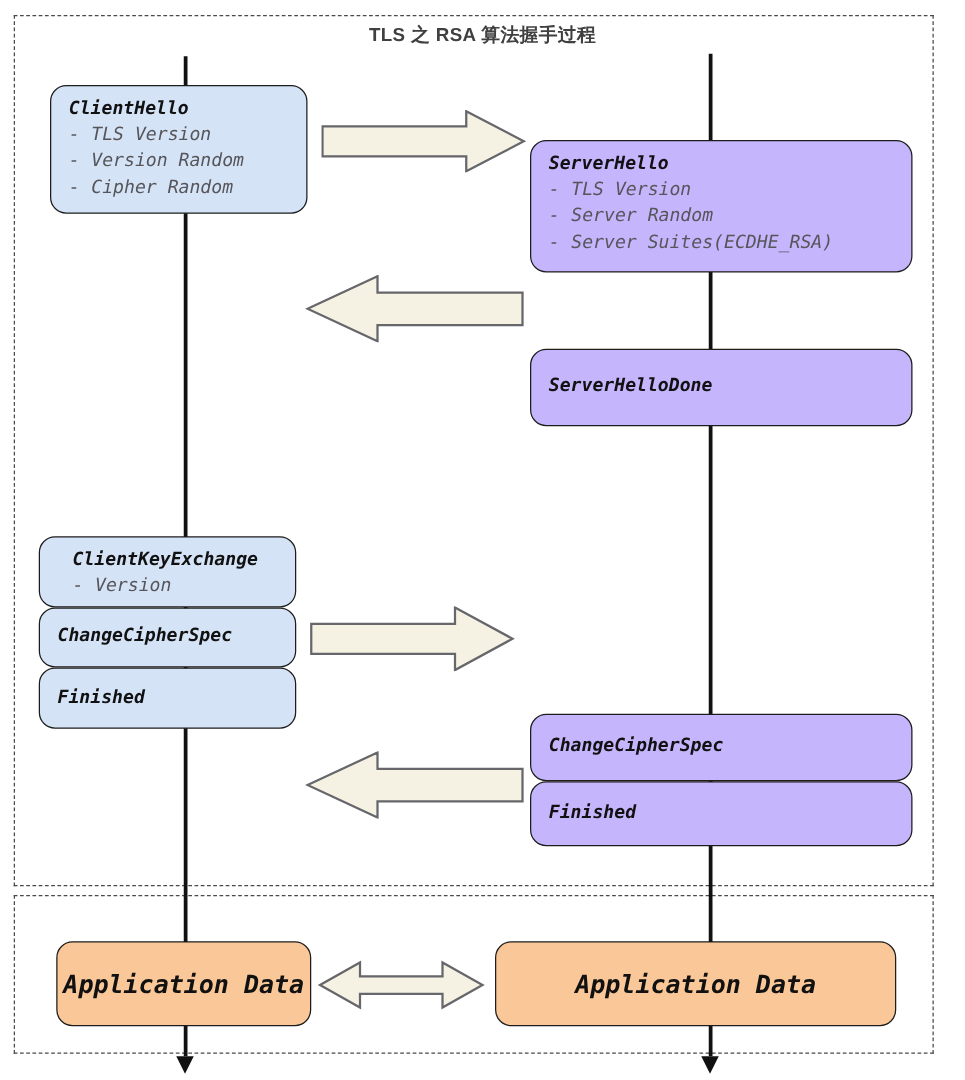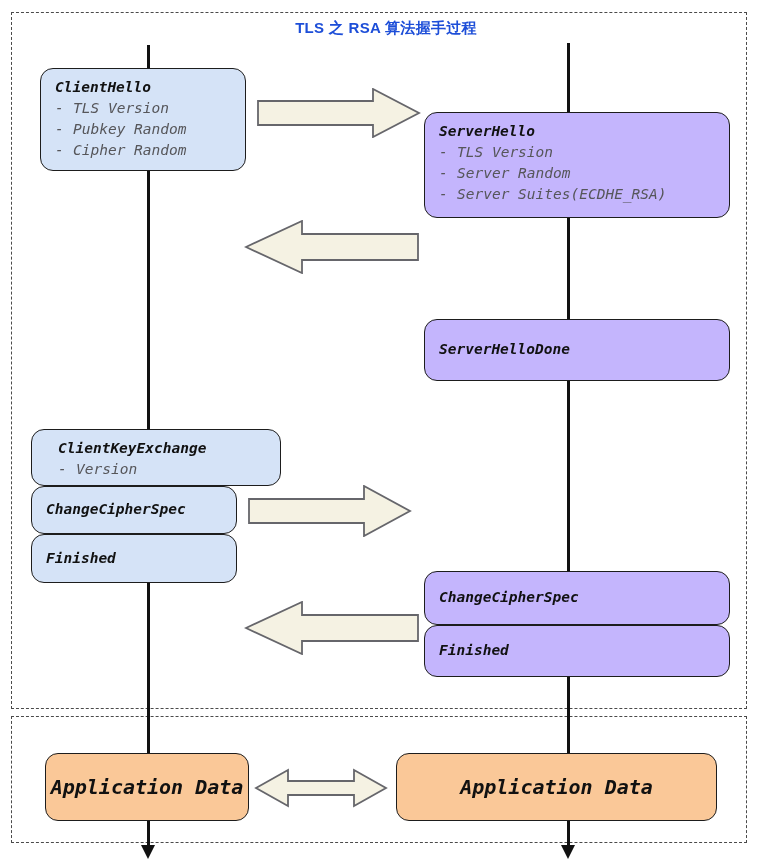--- a/index.html
+++ b/index.html
@@ -20,21 +20,21 @@
   
   #diagram-title {
     position: absolute;
     left: 0;
     top: 19px;
     width: 772px;
     text-align: center;
     font-family: "Liberation Sans", sans-serif;
     font-weight: bold;
     font-size: 15px;
-    color: #1d4ed8;
+    color: #404040;
     letter-spacing: 0.3px;
   }
   
   .section-frame {
     position: absolute;
     border: 1.6px dashed #4a4a4a;
     box-sizing: border-box;
     background: transparent;
   }
   #handshake-section { left: 11px; top: 12px; width: 736px; height: 697px; }
@@ -126,21 +126,21 @@
 
   <div class="lifeline" id="client-lifeline"></div>
   <div class="lifeline-head" id="client-lifeline-arrow"></div>
   <div class="lifeline" id="server-lifeline"></div>
   <div class="lifeline-head" id="server-lifeline-arrow"></div>
 
   <div class="msg-box blue" style="left:40px; top:68px; width:206px; height:103px;">
     <div class="msg-title">ClientHello</div>
     <ul class="msg-list">
       <li><span class="dash">-</span><span>TLS Version</span></li>
-      <li><span class="dash">-</span><span>Pubkey Random</span></li>
+      <li><span class="dash">-</span><span>Version Random</span></li>
       <li><span class="dash">-</span><span>Cipher Random</span></li>
     </ul>
   </div>
 
   <div class="block-arrow" style="left:257px; top:88px;">
     <svg width="164" height="50" viewBox="0 0 164 50">
       <polygon points="1,13 116,13 116,1 162,25 116,49 116,37 1,37" fill="#f5f2e3" stroke="#66666b" stroke-width="1.8" stroke-linejoin="miter"></polygon>
     </svg>
   </div>
 
@@ -153,25 +153,25 @@
     </ul>
   </div>
 
 
   <div class="block-arrow" style="left:244px; top:220px;">
     <svg width="176" height="54" viewBox="0 0 176 54">
       <polygon points="174,14 58,14 58,1 2,27 58,53 58,40 174,40" fill="#f5f2e3" stroke="#66666b" stroke-width="1.8" stroke-linejoin="miter"></polygon>
     </svg>
   </div>
 
-  <div class="msg-box green vcenter-left" style="left:424px; top:279px; width:306px; height:62px;margin-top:40px;">
+  <div class="msg-box green vcenter-left" style="left:424px; top:279px; width:306px; height:62px;">
     <div class="msg-title">ServerHelloDone</div>
   </div>
 
-  <div class="msg-box blue" style="left:31px; top:429px; width:250px; height:57px;padding-left:26px;">
+  <div class="msg-box blue" style="left:31px; top:429px; width:206px; height:57px;padding-left:26px;">
     <div class="msg-title">ClientKeyExchange</div>
     <ul class="msg-list">
       <li><span class="dash">-</span><span>Version</span></li>
     </ul>
   </div>
 
   <div class="msg-box blue vcenter-left" style="left:31px; top:486px; width:206px; height:48px;">
     <div class="msg-title">ChangeCipherSpec</div>
   </div>
 

